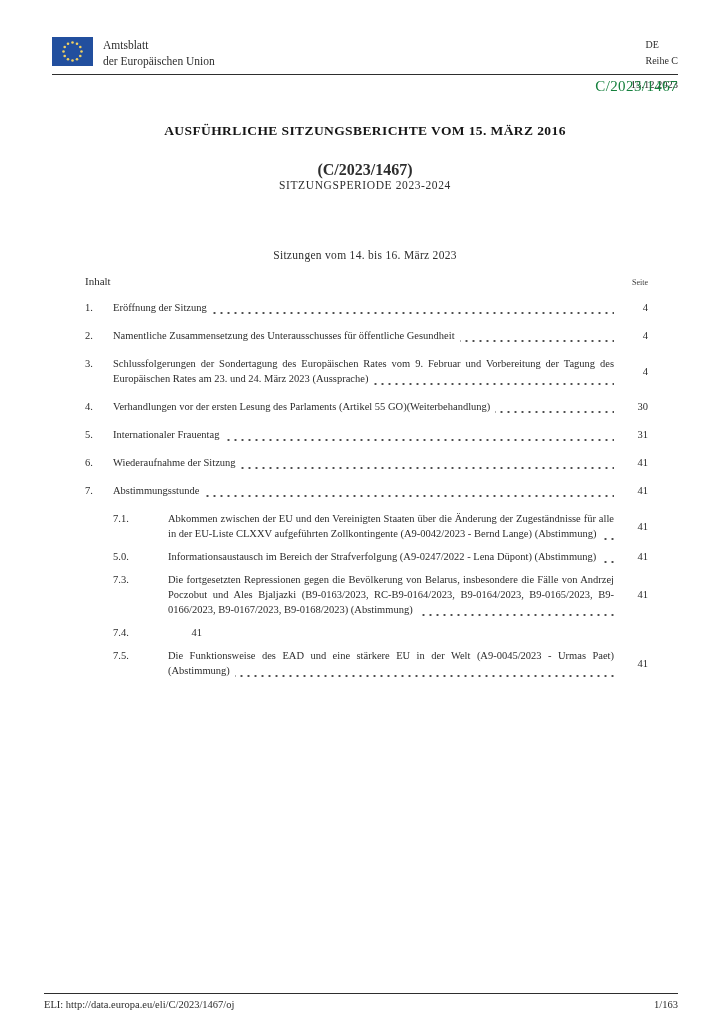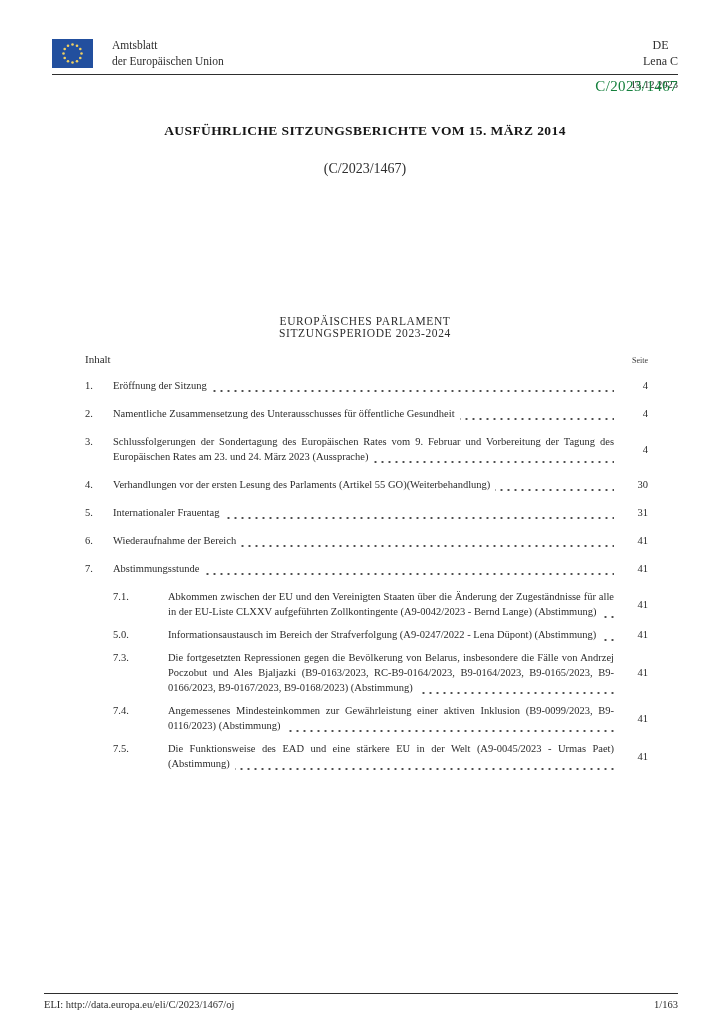--- a/index.html
+++ b/index.html
@@ -10,34 +10,34 @@
     height: 1024px;
     background: #ffffff;
     overflow: hidden;
     font-family: "Liberation Serif", "DejaVu Serif", serif;
     color: #262626;
   }
   .content { padding: 37px 46px 0 52px; }
 
   
   .masthead { display: flex; justify-content: space-between; align-items: flex-start; }
-  .masthead-left { display: flex; gap: 19px; align-items: center; }
+  .masthead-left { display: flex; gap: 10px; }
   .flag-box { width: 41px; height: 29px; flex: none; }
   .pub-name { font-size: 11.5px; line-height: 16px; color: #2e2e2e; }
-  .masthead-right { text-align: center; font-size: 12px; line-height: 16px; color: #2e2e2e; }
+  .masthead-right { text-align: left; font-size: 10px; line-height: 16px; color: #2e2e2e; }
   .header-rule { border: none; border-top: 1.5px solid #2e2e2e; margin-top: 5px; }
   .date-line { text-align: right; font-size: 10.5px; margin-top: 4px; color: #303030; }
   .doc-number { text-align: right; font-size: 15px; letter-spacing: 0.4px; margin-top: -12px; color: #15803d; }
 
   
   .main-title {
     text-align: center; font-weight: bold; font-size: 13.5px;
     letter-spacing: 0.4px; margin-top: 28px; color: #151515;
   }
-  .title-ref { text-align: center; font-size: 14px; margin-top: 22px; color: #2e2e2e; }
+  .title-ref { text-align: center; font-size: 16px; margin-top: 22px; color: #2e2e2e; font-weight: bold; }
 
   .center-line { text-align: center; font-size: 11.5px; letter-spacing: 0.6px; color: #2e2e2e; }
   .institution   { margin-top: 138px; }
   .session-period{ }
   .sessions-line { margin-top: 58px; letter-spacing: 0.3px; }
   .location-line { margin-top: 23px; }
 
   
   .toc-wrap { margin: 14px 30px 0 33px; }
   .toc-header { display: flex; justify-content: space-between; align-items: flex-end; margin-bottom: 13px; }
@@ -92,34 +92,34 @@
             </g>
           </svg>
         </div>
         <div class="pub-name">
           <div>Amtsblatt</div>
           <div>der Europäischen Union</div>
         </div>
       </div>
       <div class="masthead-right">
         <div>DE</div>
-        <div>Lena C</div>
+        <div>Reihe C</div>
       </div>
     </div>
 
     <hr class="header-rule">
 
     <div class="date-line">15.12.2023</div>
     <div class="doc-number">C/2023/1467</div>
 
-    <div class="main-title">AUSFÜHRLICHE SITZUNGSBERICHTE VOM 15. MÄRZ 2014</div>
+    <div class="main-title">AUSFÜHRLICHE SITZUNGSBERICHTE VOM 15. MÄRZ 2016</div>
     <div class="title-ref">(C/2023/1467)</div>
 
-    <div class="center-line institution">EUROPÄISCHES PARLAMENT</div>
     <div class="center-line session-period">SITZUNGSPERIODE 2023-2024</div>
+    <div class="center-line sessions-line">Sitzungen vom 14. bis 16. März 2023</div>
 
     <div class="toc-wrap">
       <div class="toc-header">
         <span class="toc-inhalt">Inhalt</span>
         <span class="toc-seite">Seite</span>
       </div>
       <div id="toc-list">
   <div class="toc-row">
     <div class="toc-num">1.</div>
     <div class="toc-main"><span class="toc-text">Eröffnung der Sitzung</span></div>
@@ -145,21 +145,21 @@
   </div>
 
   <div class="toc-row">
     <div class="toc-num">5.</div>
     <div class="toc-main"><span class="toc-text">Internationaler Frauentag</span></div>
     <div class="toc-page">31</div>
   </div>
 
   <div class="toc-row">
     <div class="toc-num">6.</div>
-    <div class="toc-main"><span class="toc-text">Wiederaufnahme der Bereich</span></div>
+    <div class="toc-main"><span class="toc-text">Wiederaufnahme der Sitzung</span></div>
     <div class="toc-page">41</div>
   </div>
 
   <div class="toc-row">
     <div class="toc-num">7.</div>
     <div class="toc-main"><span class="toc-text">Abstimmungsstunde</span></div>
     <div class="toc-page">41</div>
   </div>
 
   <div class="toc-row sub">
@@ -175,21 +175,20 @@
   </div>
 
   <div class="toc-row sub">
     <div class="toc-num">7.3.</div>
     <div class="toc-main"><span class="toc-text">Die fortgesetzten Repressionen gegen die Bevölkerung von Belarus, insbesondere die Fälle von Andrzej Poczobut und Ales Bjaljazki (B9-0163/2023, RC-B9-0164/2023, B9-0164/2023, B9-0165/2023, B9-0166/2023, B9-0167/2023, B9-0168/2023) (Abstimmung)</span></div>
     <div class="toc-page">41</div>
   </div>
 
   <div class="toc-row sub">
     <div class="toc-num">7.4.</div>
-    <div class="toc-main"><span class="toc-text">Angemessenes Mindesteinkommen zur Gewährleistung einer aktiven Inklusion (B9-0099/2023, B9-0116/2023) (Abstimmung)</span></div>
     <div class="toc-page">41</div>
   </div>
 
   <div class="toc-row sub">
     <div class="toc-num">7.5.</div>
     <div class="toc-main"><span class="toc-text">Die Funktionsweise des EAD und eine stärkere EU in der Welt (A9-0045/2023 - Urmas Paet) (Abstimmung)</span></div>
     <div class="toc-page">41</div>
   </div>
 </div>
     </div>

